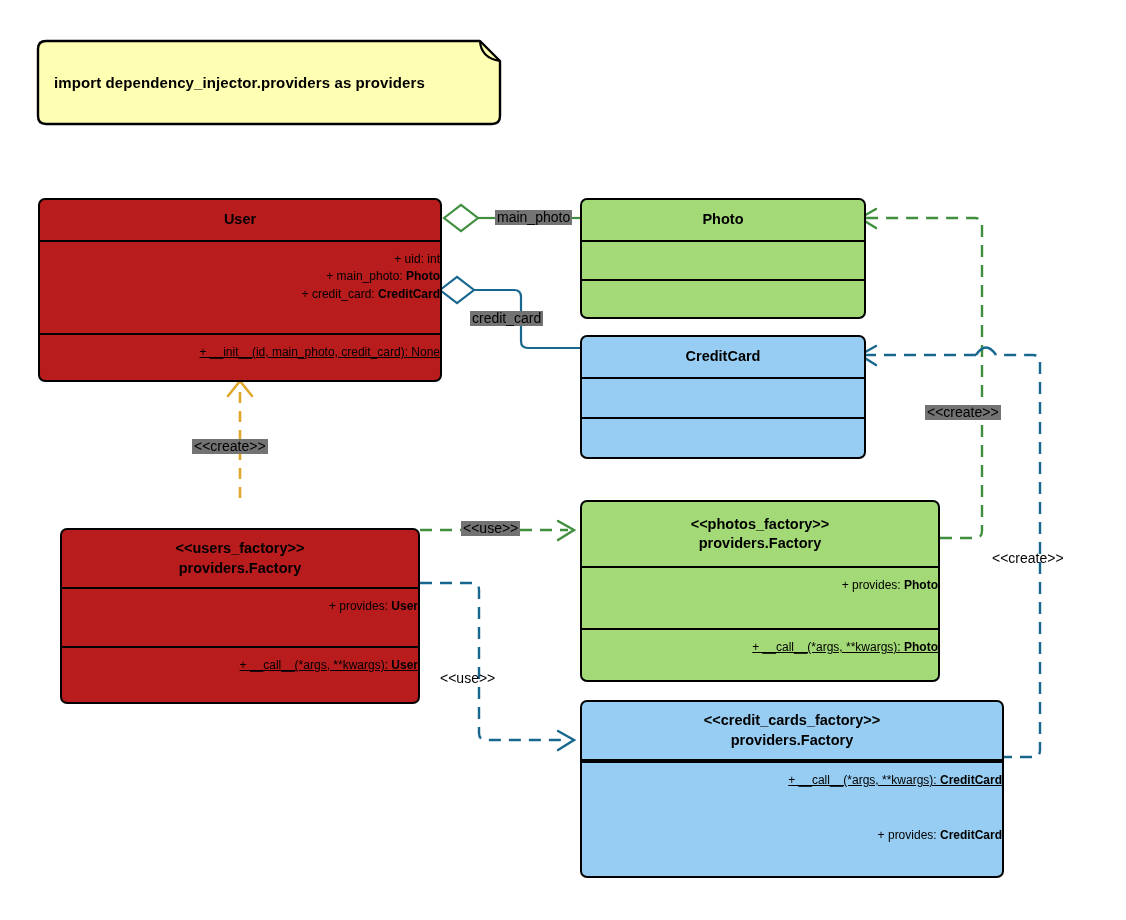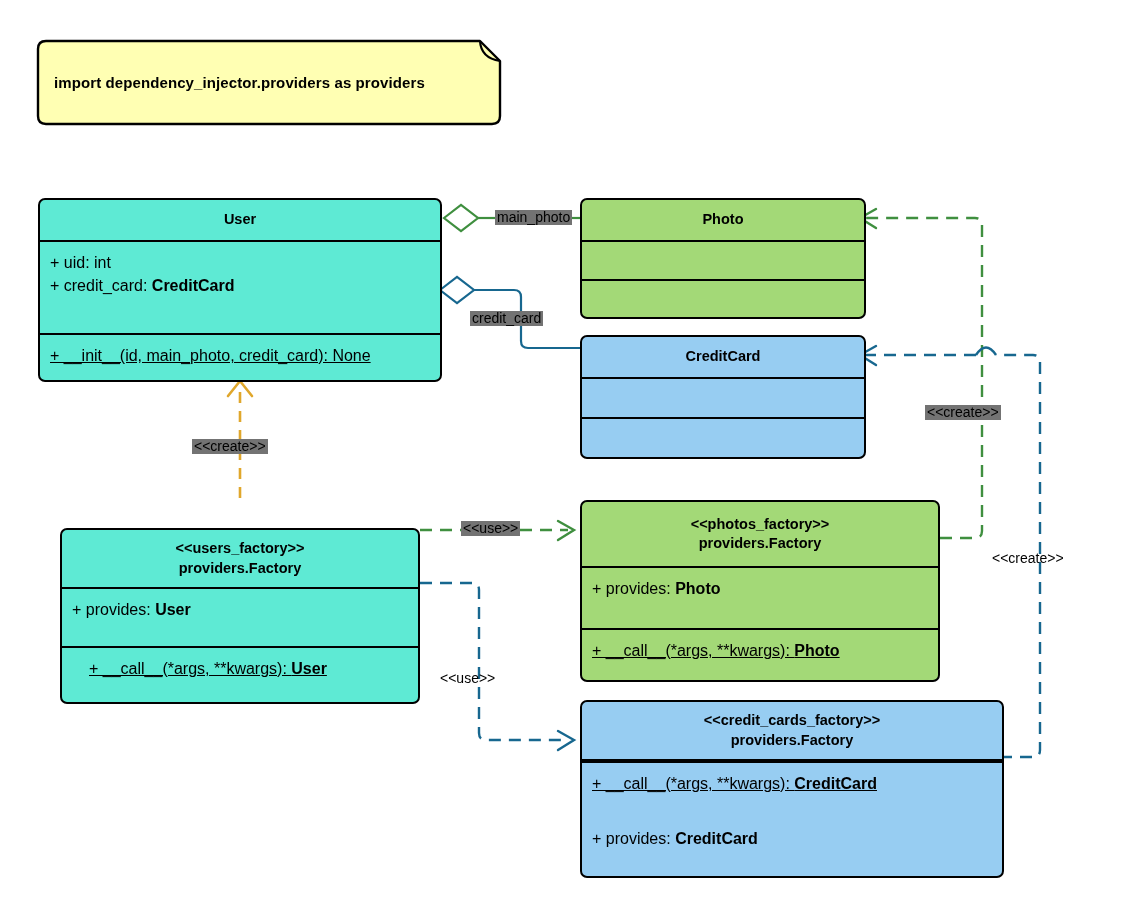--- a/index.html
+++ b/index.html
@@ -63,37 +63,38 @@
     align-items: center;
     justify-content: center;
     text-align: center;
     font-weight: bold;
     font-size: 14.5px;
     line-height: 1.32;
     border-bottom: 2.5px solid #000000;
   }
   .uml-compartment {
     box-sizing: border-box;
-    font-size: 16px;
+    font-size: 12px;
     padding: 9px 0 0 10px;
     line-height: 1.45;
     white-space: nowrap;
+    text-align: right;
   }
   .uml-compartment.bordered {
     border-top: 2.5px solid #000000;
     text-decoration: underline;
   }
   .uml-compartment.empty {
     padding: 0;
   }
   .member { display: block; }
   .member b { font-weight: bold; }
 
   
-  .fill-yellow { background: #5eead4; }
+  .fill-yellow { background: #b91c1c; }
   .fill-green  { background: #a3d977; }
   .fill-blue   { background: #97cdf2; }
 
   
   .edge-label {
     position: absolute;
     font-size: 14px;
     color: #000000;
     white-space: nowrap;
     background: #737373;
@@ -159,20 +160,21 @@
   <div class="note" style="left:38px; top:41px; width:462px; height:82px;">
     <span class="note-text">import dependency_injector.providers as providers</span>
   </div>
 
   <div class="uml-class fill-yellow" style="left:38px; top:198px; width:404px; height:184px;">
     <div class="uml-header" style="height:42px;">
       <span>User</span>
     </div>
     <div class="uml-compartment" style="height:91px;">
       <span class="member"><span>+ uid: </span><span>int</span></span>
+      <span class="member"><span>+ main_photo: </span><b>Photo</b></span>
       <span class="member"><span>+ credit_card: </span><b>CreditCard</b></span>
     </div>
     <div class="uml-compartment bordered" style="flex:1;">
       <span class="member"><span>+ __init__(id, main_photo, credit_card): None</span></span>
     </div>
   </div>
 
   <div class="uml-class fill-green" style="left:580px; top:198px; width:286px; height:121px;">
     <div class="uml-header" style="height:42px;">
       <span>Photo</span>

